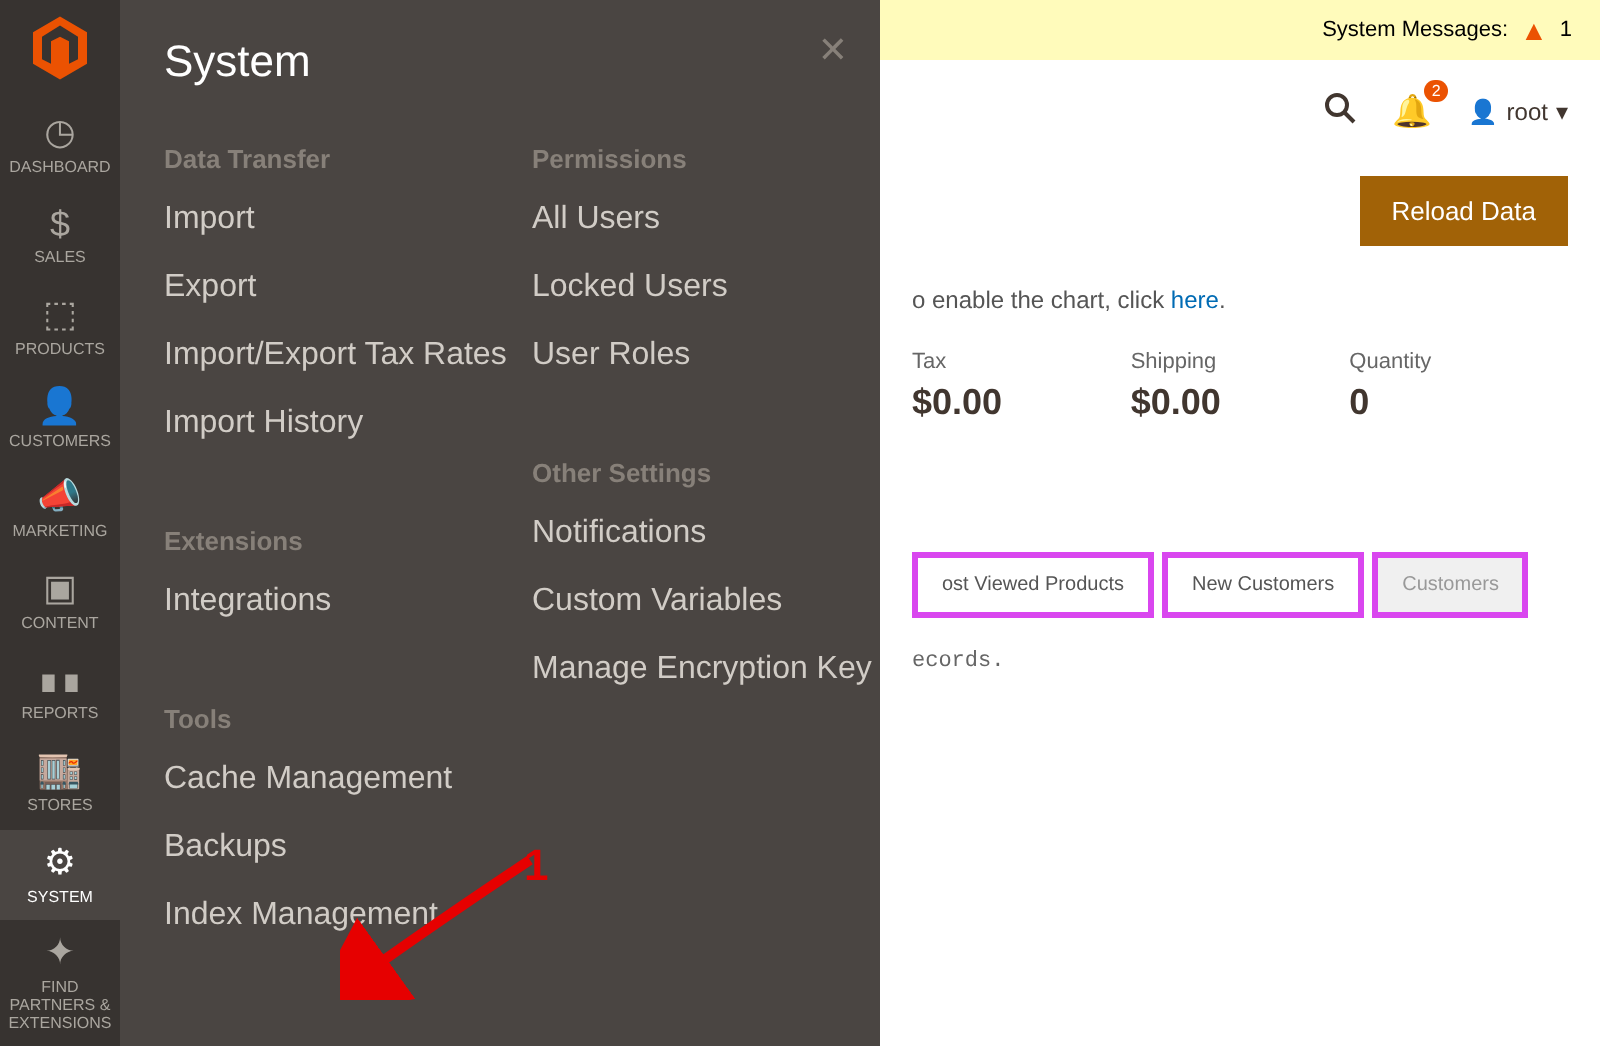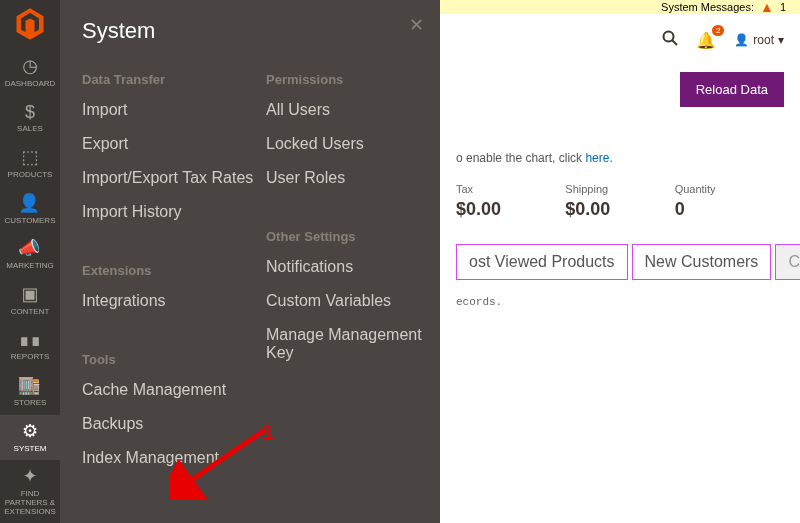--- a/index.html
+++ b/index.html
@@ -17,39 +17,39 @@
 .flyout-title { font-size: 22px; font-weight: 300; margin-bottom: 22px; color: #fff; }
 .flyout-close { position: absolute; right: 16px; top: 14px; font-size: 18px; color: #878079; cursor: pointer; }
 .flyout-cols { display: flex; gap: 10px; }
 .flyout-col { flex: 1; }
 .flyout-group-title { font-size: 13px; color: #878079; font-weight: 600; margin-bottom: 14px; margin-top: 6px; }
 .flyout-item { font-size: 16px; color: #d1ccc6; margin-bottom: 16px; cursor: pointer; }
 .flyout .sp { height: 20px; }
 
 
 .main { position: absolute; left: 440px; top: 0; right: 0; height: 523px; }
-.sysmsg { background: #fffbbb; height: 14px; display: flex; align-items: center; justify-content: flex-end; padding-right: 14px; font-size: 11px; gap: 6px; }
+.sysmsg { background: #fffbbb; height: 30px; display: flex; align-items: center; justify-content: flex-end; padding-right: 14px; font-size: 11px; gap: 6px; }
 .sysmsg .warn { color: #eb5202; font-size: 14px; }
 .topbar { height: 52px; display: flex; align-items: center; justify-content: flex-end; padding: 0 16px; gap: 18px; }
 .topbar .icon { font-size: 16px; color: #41362f; cursor: pointer; position: relative; }
 .badge { position: absolute; top: -6px; right: -8px; background: #eb5202; color: #fff; font-size: 8px; border-radius: 8px; padding: 1px 4px; }
 .user { display: flex; align-items: center; gap: 4px; font-size: 12px; color: #41362f; cursor: pointer; }
 .reload-row { display: flex; justify-content: flex-end; padding: 6px 16px 14px; }
-.reload-btn { background: #701a75; color: #fff; border: none; padding: 10px 16px; font-size: 13px; cursor: pointer; }
+.reload-btn { background: #a16207; color: #fff; border: none; padding: 10px 16px; font-size: 13px; cursor: pointer; }
 
-.chart-note { font-size: 12px; color: #555; padding: 6px 16px 18px; margin-top: 24px; }
+.chart-note { font-size: 12px; color: #555; padding: 6px 16px 18px; }
 .chart-note a { color: #006bb4; text-decoration: none; }
 
 .stats { display: flex; padding: 0 16px 24px; }
 .stat { flex: 1; }
 .stat-label { font-size: 11px; color: #666; margin-bottom: 4px; }
 .stat-value { font-size: 18px; font-weight: 600; color: #41362f; }
 
 .tabs { display: flex; padding: 0 16px; gap: 4px; }
-.tabs .tab { border: 1px solid #d946ef; padding: 8px 12px; font-size: 16px; color: #555; cursor: pointer; background: #fff; white-space: nowrap; }
+.tabs .tab { border: 3px solid #d946ef; padding: 8px 12px; font-size: 10px; color: #555; cursor: pointer; background: #fff; white-space: nowrap; margin-top: 40px; }
 .tabs .tab.disabled { background: #f0f0f0; color: #999; }
 
 .records { padding: 16px; font-size: 11px; color: #666; font-family: Liberation Mono, monospace; }
 
 
 .anno { position: absolute; left: 170px; top: 400px; z-index: 20; pointer-events: none; }
 .anno-num { position: absolute; left: 262px; top: 420px; color: #e60000; font-size: 22px; font-weight: 900; z-index: 21; font-family: Arial Black, Arial; }
 </style>
 </head>
 <body>
@@ -123,21 +123,21 @@
     </div>
     <div class="flyout-col">
       <div class="flyout-group-title">Permissions</div>
       <div class="flyout-item">All Users</div>
       <div class="flyout-item">Locked Users</div>
       <div class="flyout-item">User Roles</div>
       <div class="sp"></div>
       <div class="flyout-group-title">Other Settings</div>
       <div class="flyout-item">Notifications</div>
       <div class="flyout-item">Custom Variables</div>
-      <div class="flyout-item">Manage Management Key</div>
+      <div class="flyout-item">Manage Encryption Key</div>
     </div>
   </div>
 </div>
 
 <div class="main">
   <div class="sysmsg">
     <span>System Messages:</span>
     <span class="warn">▲</span>
     <span>1</span>
   </div>

